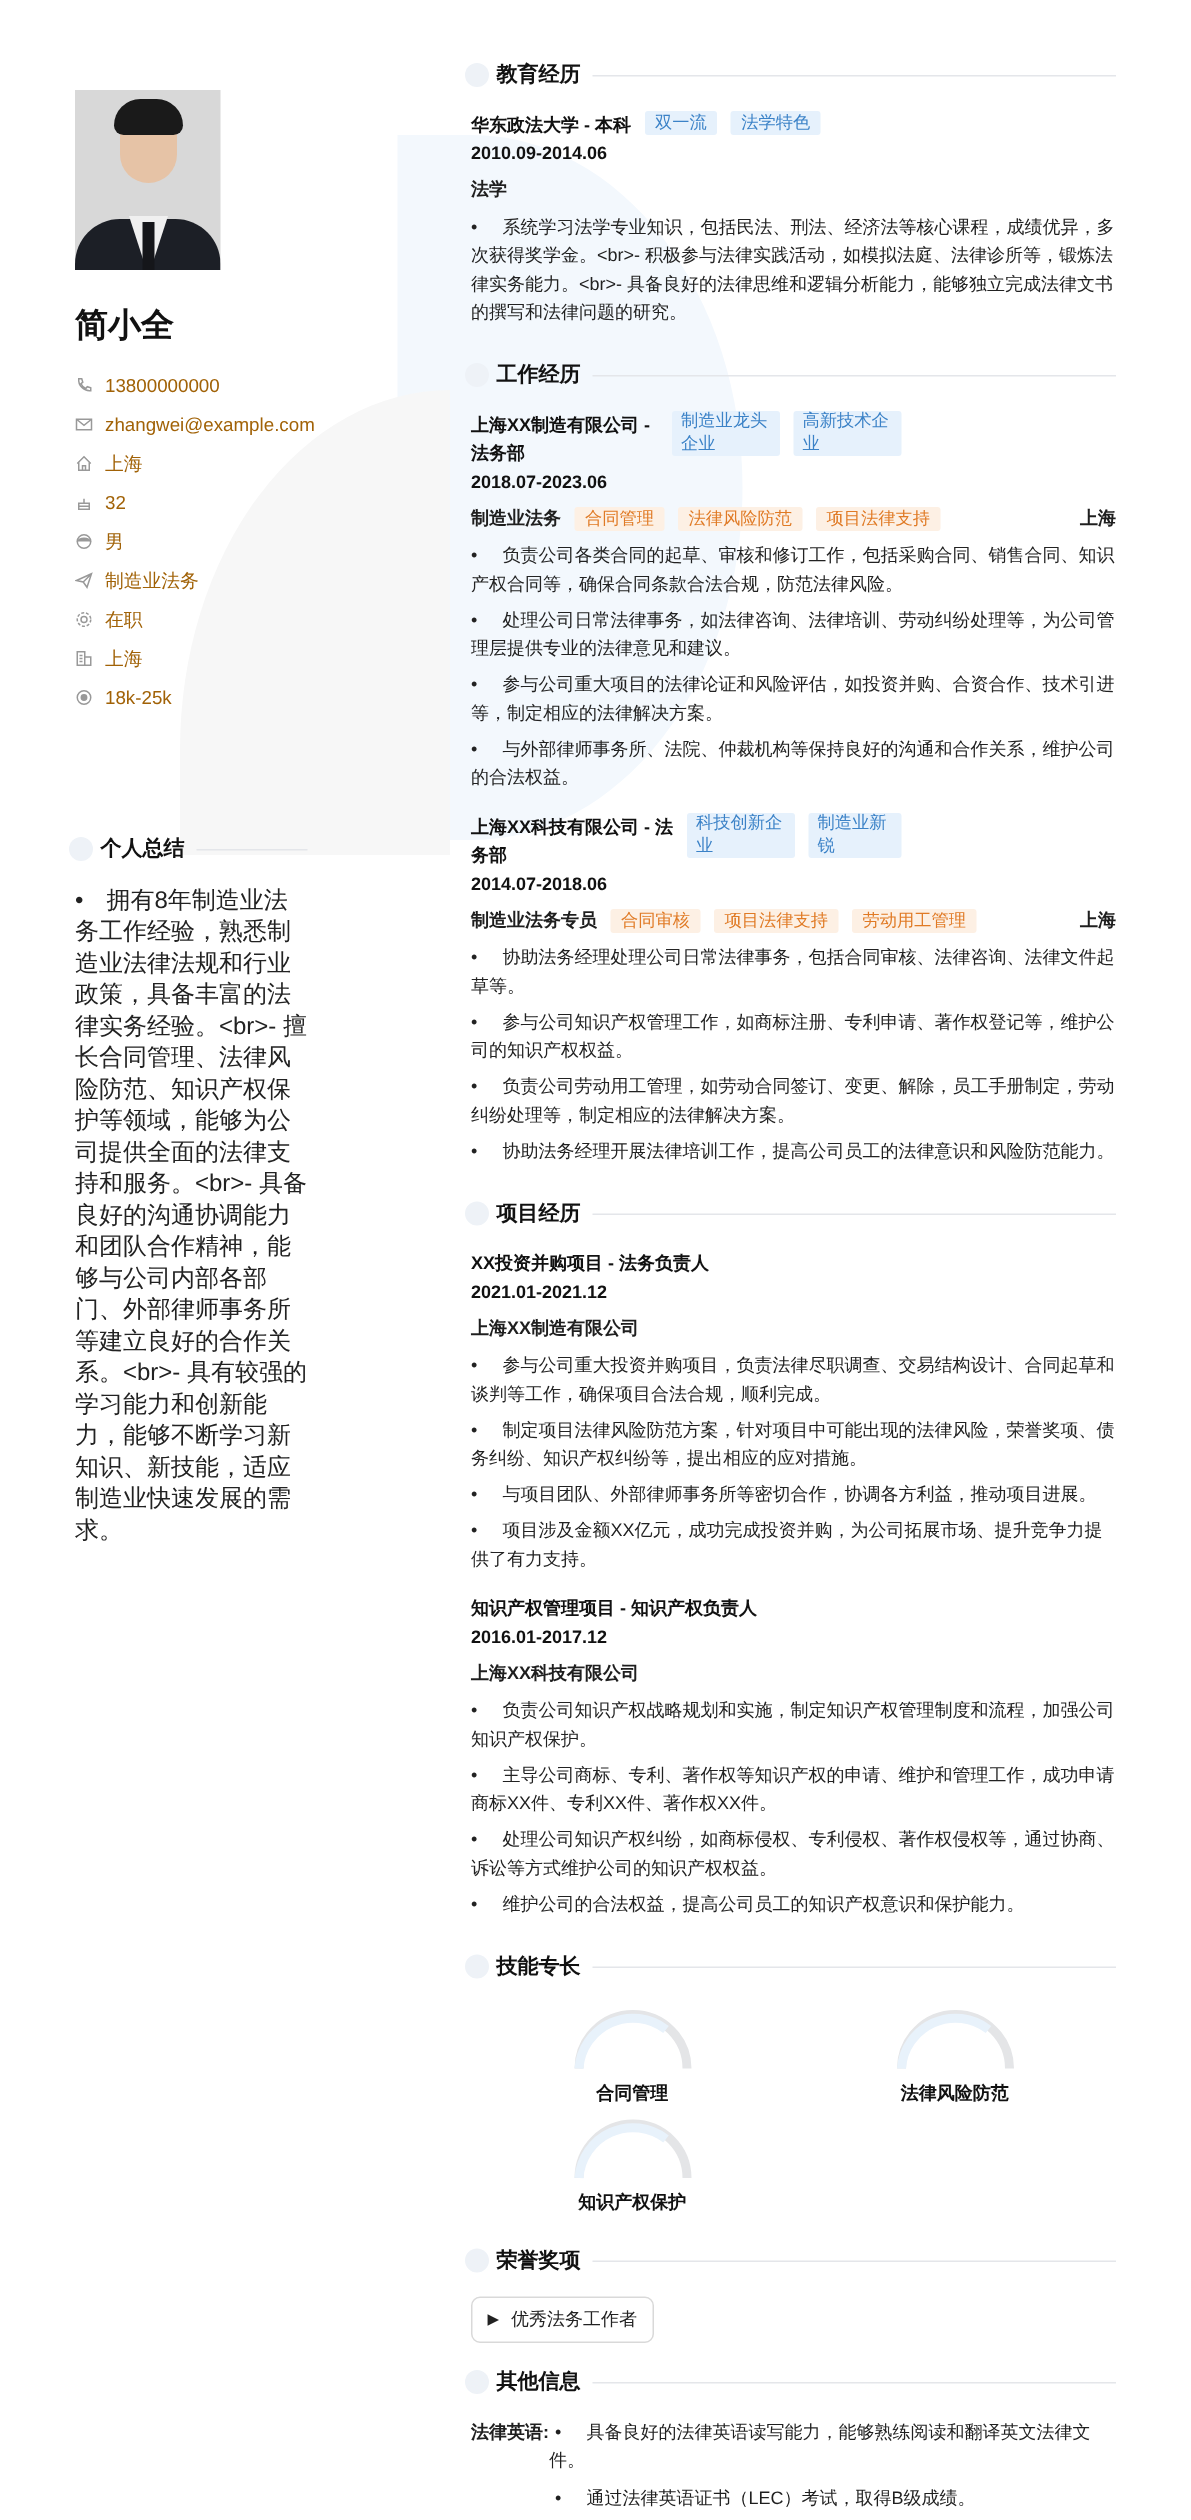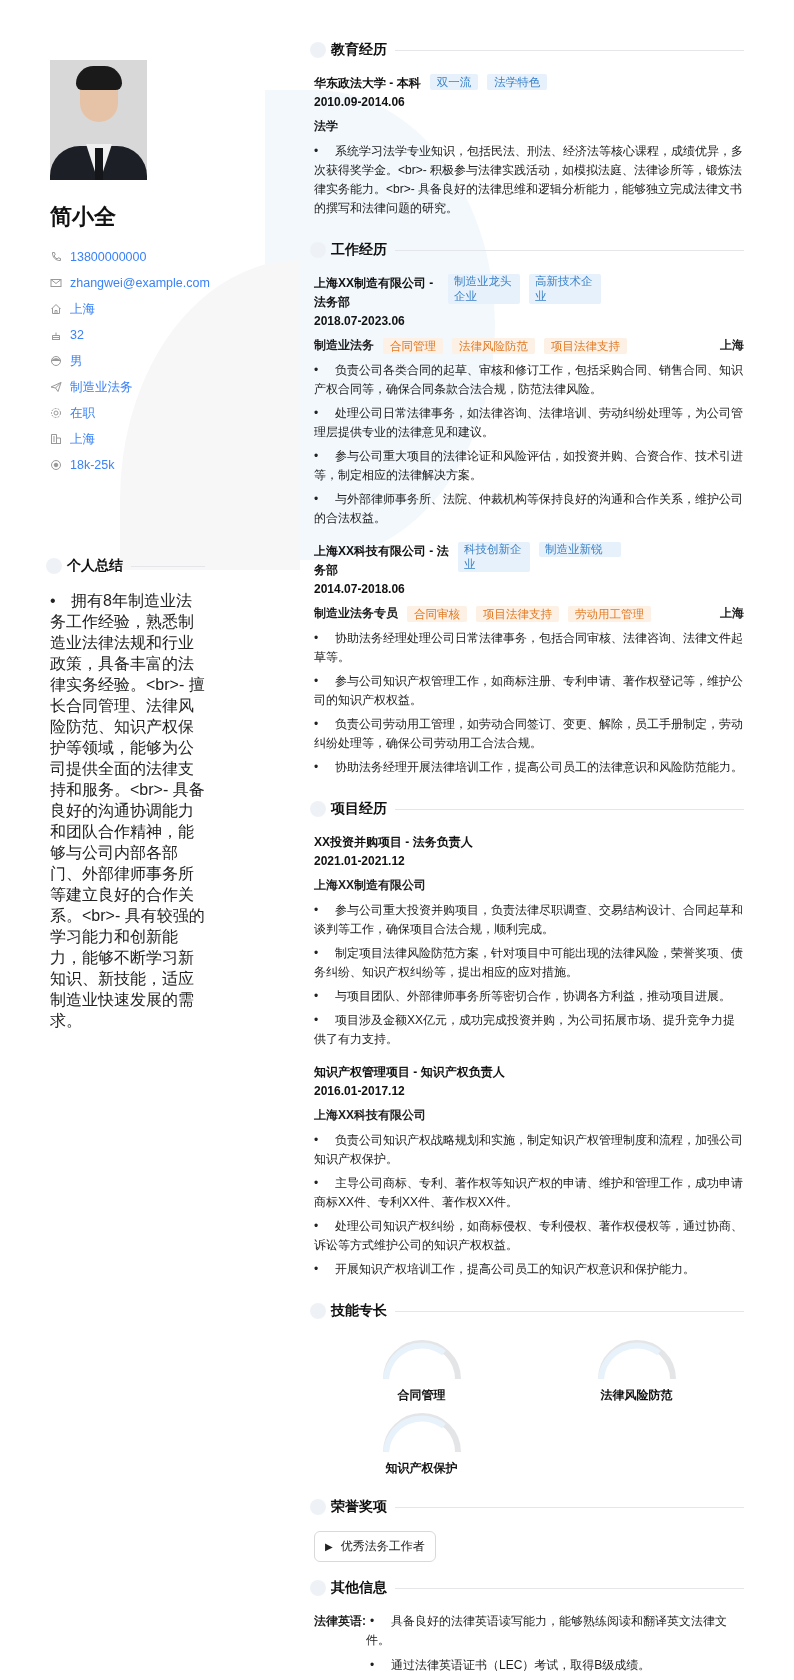--- a/index.html
+++ b/index.html
@@ -50,21 +50,21 @@
       position: absolute; left: 36px; top: 84px; width: 26px; height: 40px;
       background: #f0f0f0; clip-path: polygon(0 0, 100% 0, 50% 100%);
     }
     .avatar .tie {
       position: absolute; left: 45px; top: 88px; width: 8px; height: 34px;
       background: #15161a;
     }
     .name { font-size: 22px; font-weight: bold; margin-top: 22px; color: #111; }
     .info-list { margin-top: 12px; }
     .info-item {
-      display: flex; align-items: center; height: 26px; font-size: 12.5px; color: #3b82f6;
+      display: flex; align-items: center; height: 26px; font-size: 12.5px; color: #a16207;
     }
     .info-item .ico {
       width: 12px; height: 12px; margin-right: 8px; color: #8a8a8a;
       display: inline-flex; align-items: center; justify-content: center;
     }
     .info-item .ico svg { width: 12px; height: 12px; }
 
     .sec-title {
       display: flex; align-items: center; height: 20px; margin-bottom: 14px;
     }
@@ -289,37 +289,37 @@
           <div class="desc-item"><span class="bullet"></span><span>参与公司重大项目的法律论证和风险评估，如投资并购、合资合作、技术引进等，制定相应的法律解决方案。</span></div>
           <div class="desc-item"><span class="bullet"></span><span>与外部律师事务所、法院、仲裁机构等保持良好的沟通和合作关系，维护公司的合法权益。</span></div>
         </div>
       </div>
 
       <div class="entry">
         <div class="entry-head">
           <div class="entry-left">
             <span class="entry-title" style="width:135px">上海XX科技有限公司 - 法务部</span>
             <span class="tag blue wrap">科技创新企业</span>
-            <span class="tag blue wrap" style="width:82px">制造业新锐</span>
+            <span class="tag blue wrap" style="width:62px">制造业新锐</span>
           </div>
           <span class="date">2014.07-2018.06</span>
         </div>
         <div class="subline">
           <div class="left">
             <span>制造业法务专员</span>
             <span class="tag orange">合同审核</span>
             <span class="tag orange">项目法律支持</span>
             <span class="tag orange">劳动用工管理</span>
           </div>
           <span>上海</span>
         </div>
         <div class="desc-list">
           <div class="desc-item"><span class="bullet"></span><span>协助法务经理处理公司日常法律事务，包括合同审核、法律咨询、法律文件起草等。</span></div>
           <div class="desc-item"><span class="bullet"></span><span>参与公司知识产权管理工作，如商标注册、专利申请、著作权登记等，维护公司的知识产权权益。</span></div>
-          <div class="desc-item"><span class="bullet"></span><span>负责公司劳动用工管理，如劳动合同签订、变更、解除，员工手册制定，劳动纠纷处理等，确保公司劳动用工合法合规。</span></div>
+          <div class="desc-item"><span class="bullet"></span><span>负责公司劳动用工管理，如劳动合同签订、变更、解除，员工手册制定，劳动纠纷处理等，制定相应的法律解决方案。</span></div>
           <div class="desc-item"><span class="bullet"></span><span>协助法务经理开展法律培训工作，提高公司员工的法律意识和风险防范能力。</span></div>
         </div>
       </div>
     </section>
 
     <section class="section">
       <div class="sec-title">
         <span class="dot"></span>
         <span class="txt">项目经历</span>
         <span class="line"></span>
@@ -346,21 +346,21 @@
           <span class="entry-title">知识产权管理项目 - 知识产权负责人</span>
           <span class="date">2016.01-2017.12</span>
         </div>
         <div class="subline">
             <span>上海XX科技有限公司</span>
           </div>
         <div class="desc-list">
           <div class="desc-item"><span class="bullet"></span><span>负责公司知识产权战略规划和实施，制定知识产权管理制度和流程，加强公司知识产权保护。</span></div>
           <div class="desc-item"><span class="bullet"></span><span>主导公司商标、专利、著作权等知识产权的申请、维护和管理工作，成功申请商标XX件、专利XX件、著作权XX件。</span></div>
           <div class="desc-item"><span class="bullet"></span><span>处理公司知识产权纠纷，如商标侵权、专利侵权、著作权侵权等，通过协商、诉讼等方式维护公司的知识产权权益。</span></div>
-          <div class="desc-item"><span class="bullet"></span><span>开展知识产权培训工作，提高公司员工的知识产权意识和保护能力。</span></div>
+          <div class="desc-item"><span class="bullet"></span><span>维护公司的合法权益，提高公司员工的知识产权意识和保护能力。</span></div>
         </div>
       </div>
     </section>
 
     <section class="section" style="margin-bottom:12px">
       <div class="sec-title">
         <span class="dot"></span>
         <span class="txt">技能专长</span>
         <span class="line"></span>
       </div>

